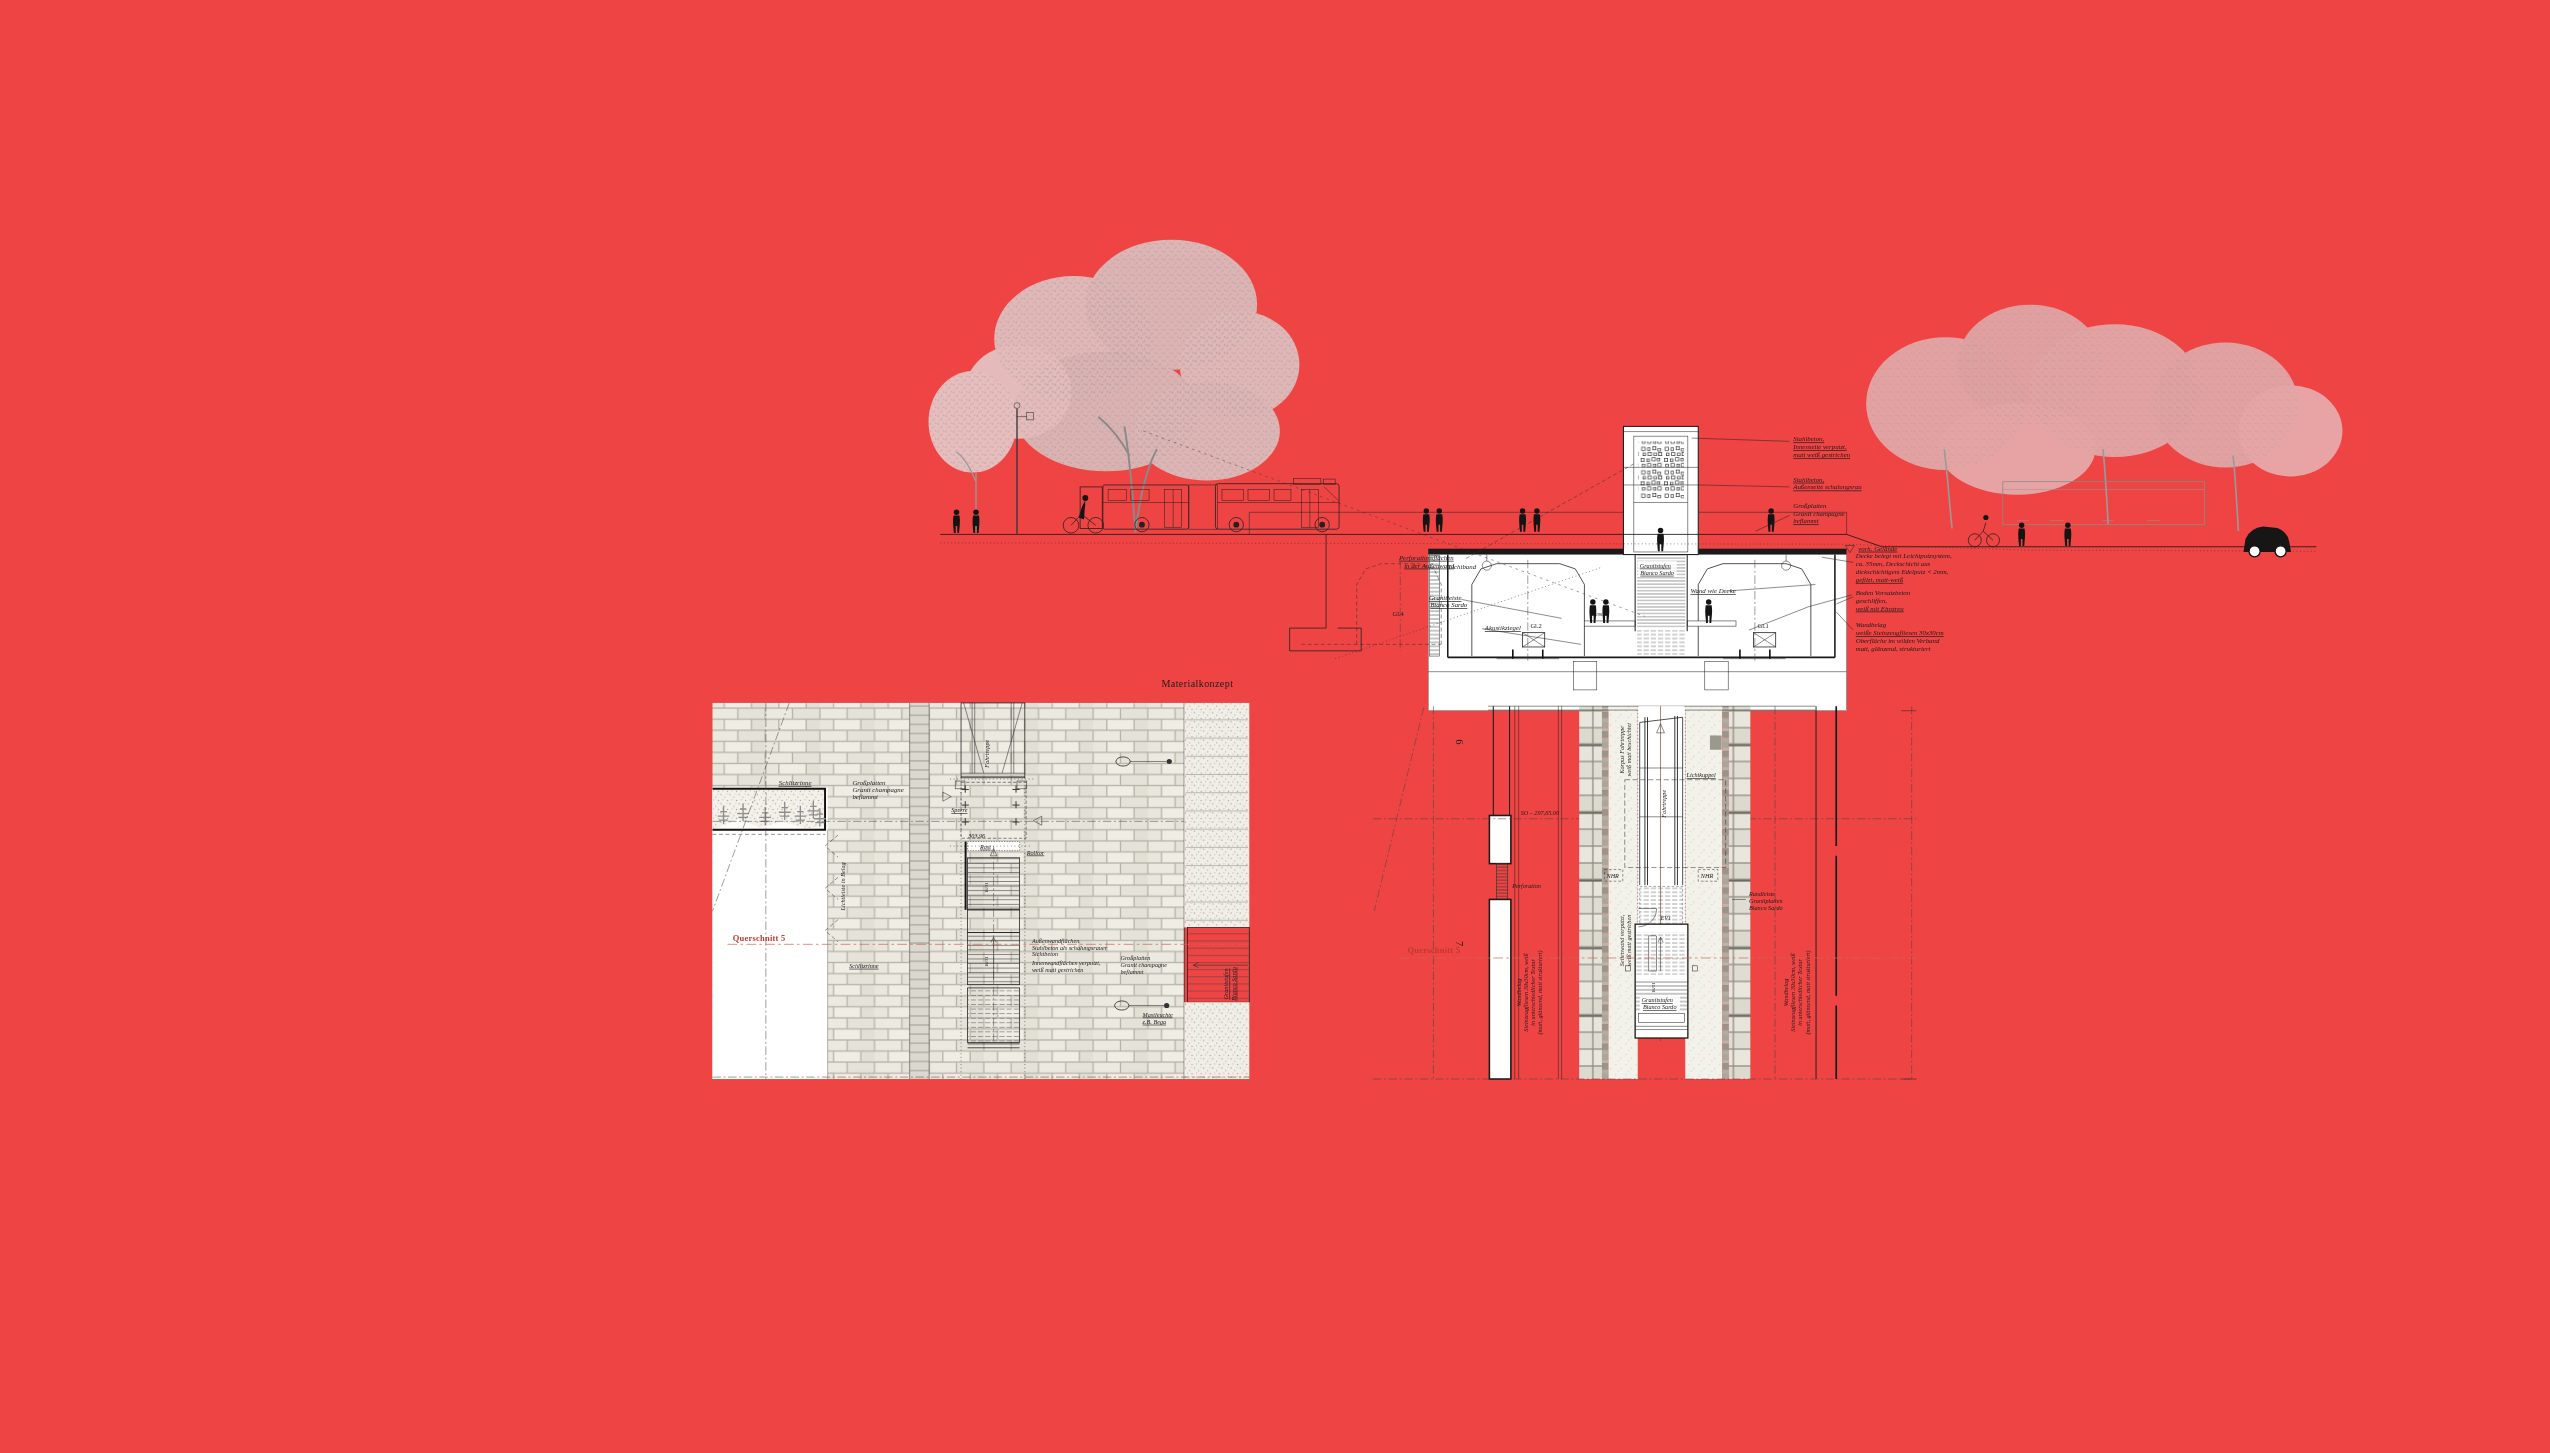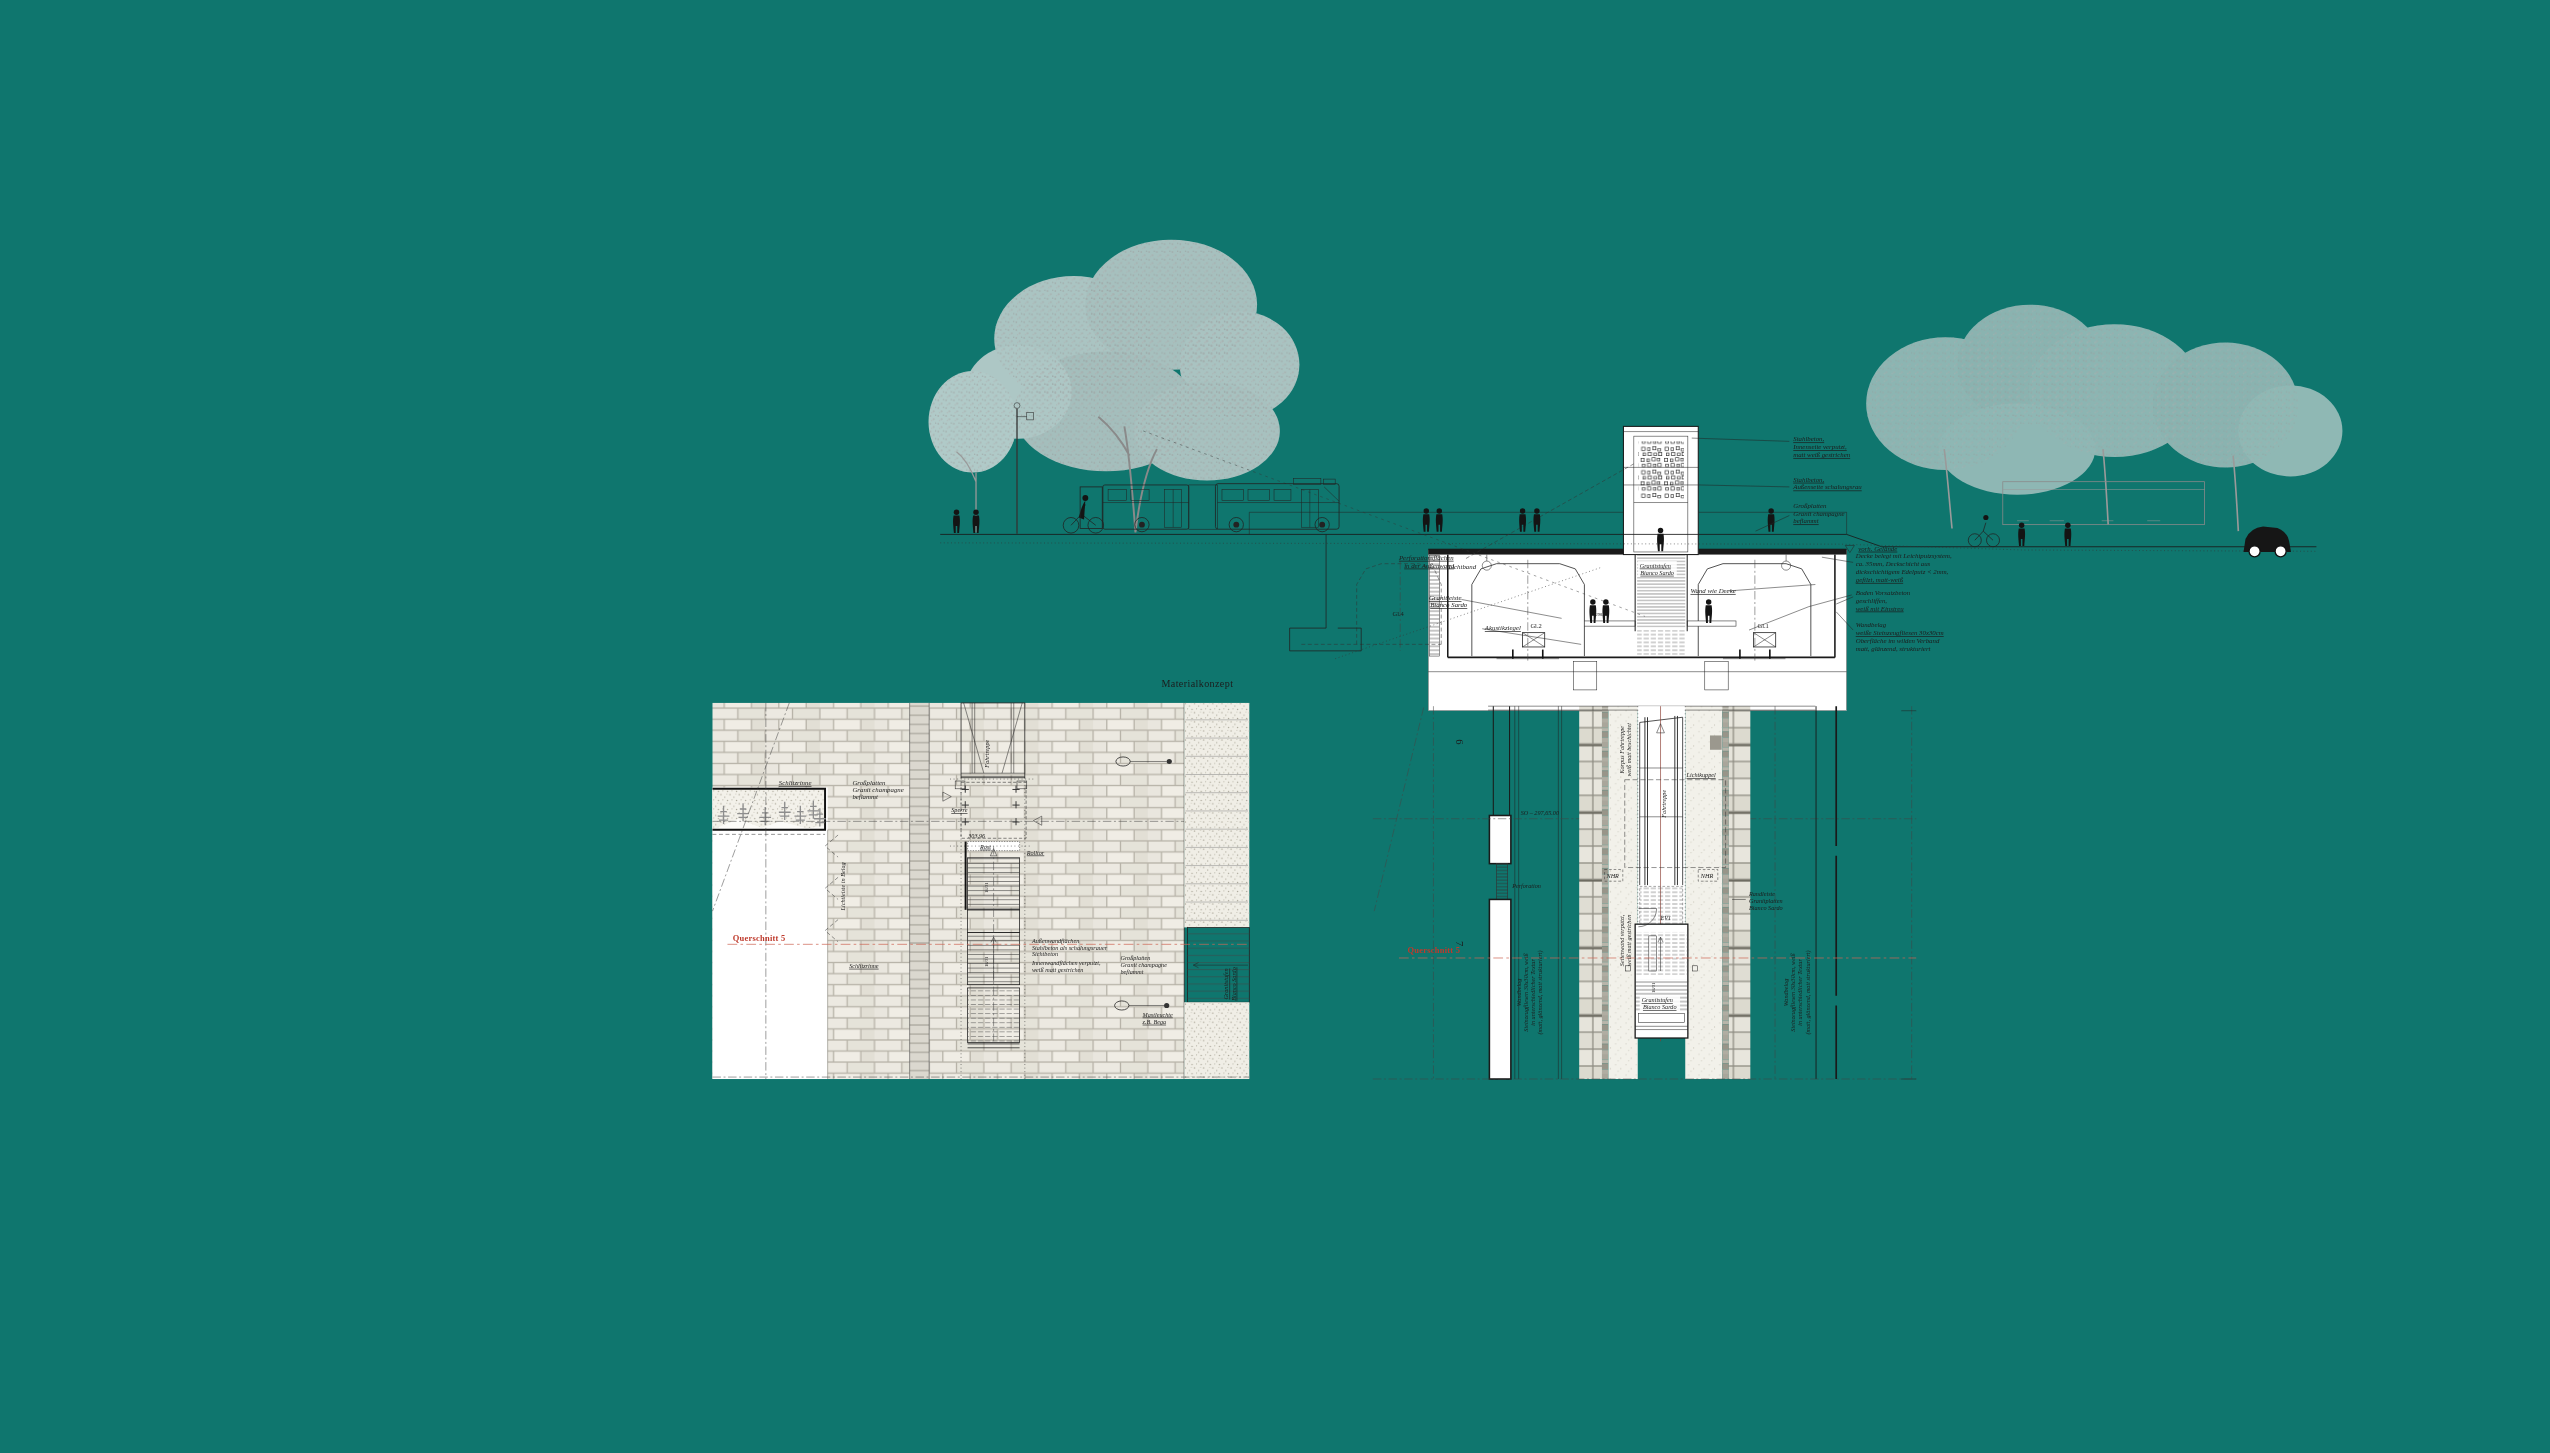--- a/index.html
+++ b/index.html
@@ -1,16 +1,16 @@
 <!DOCTYPE html>
 <html style="font-size:10.4px"><head>
 <meta charset="utf-8">
 <style>
   html,body{margin:0;padding:0;background:#ffffff;}
-  #sheet{position:relative;width:2550px;height:1454px;background:#0f766e;overflow:hidden;}
+  #sheet{position:relative;width:2550px;height:1454px;background:#ef4444;overflow:hidden;}
   svg{position:absolute;left:0;top:0;}
   text{font-family:"Liberation Serif","DejaVu Serif",serif;fill:#1c1c1c;}
   .lbl{font-size:10.5px;font-style:italic;}
   .lbls{font-size:9.5px;font-style:italic;}
   .tiny{font-size:7px;}
   .gl{font-size:10px;}
   .u{text-decoration:underline;}
   .ttl{font-size:15.5px;letter-spacing:.6px;}
   .red{font-size:13px;font-weight:600;fill:#bf3a2c;letter-spacing:.4px;}
   .axisnum{font-size:16px;}

